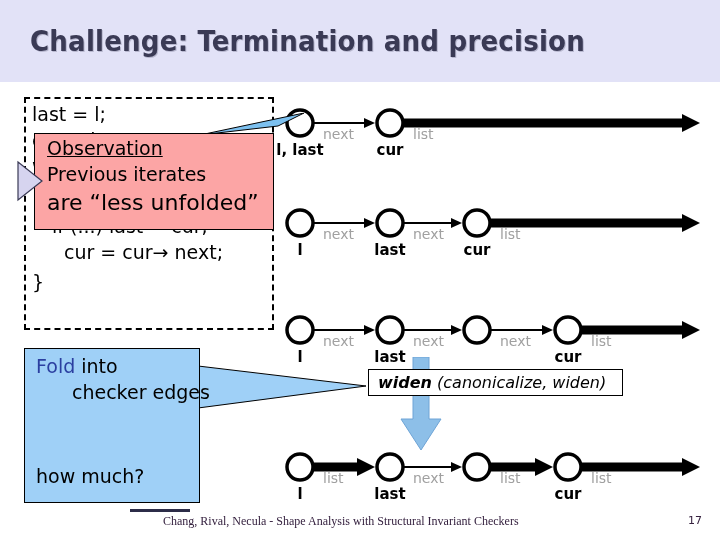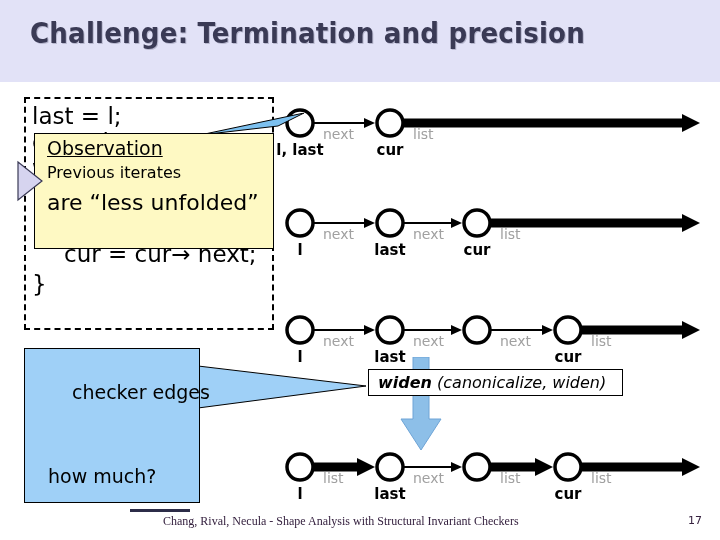--- a/index.html
+++ b/index.html
@@ -7,47 +7,47 @@
     width:720px;height:540px;position:relative;overflow:hidden;
     background:#ffffff;
     font-family:"DejaVu Sans","Liberation Sans",sans-serif;
   }
   
   #header{
     position:absolute;left:0;top:0;width:720px;height:82px;
     background:#e2e2f7;
   }
   #slide-title{
-    position:absolute;left:30px;top:16px;width:670px;
+    position:absolute;left:30px;top:24px;width:670px;
     font-family:"DejaVu Sans Condensed","Liberation Sans",sans-serif;
     font-size:29px;font-weight:bold;color:#3a3a55;
     letter-spacing:.2px;white-space:nowrap;
     text-shadow:1px 1px 0 rgba(150,150,175,.55);
   }
   
   #code-block{
     position:absolute;left:24px;top:97px;width:250px;height:233px;
     border:2px dashed #000;background:#fff;box-sizing:border-box;
   }
   .code-line{
     position:absolute;left:6px;
     font-family:"DejaVu Sans","Liberation Sans",sans-serif;
-    font-size:23px;color:#000;white-space:pre;
+    font-size:19px;color:#000;white-space:pre;
   }
   
   #observation-callout{
-    position:absolute;left:34px;top:133px;width:240px;height:116px;
-    background:#fef9c3;border:1px solid #000;box-sizing:border-box;
+    position:absolute;left:34px;top:133px;width:240px;height:97px;
+    background:#fca5a5;border:1px solid #000;box-sizing:border-box;
     z-index:6;
   }
   #observation-callout .ob-title{
     position:absolute;left:12px;top:3px;font-size:19px;color:#000;
     text-decoration:underline;
   }
-  #observation-callout .ob-l1{position:absolute;left:12px;top:29px;font-size:16px;color:#000;white-space:nowrap;}
+  #observation-callout .ob-l1{position:absolute;left:12px;top:29px;font-size:19px;color:#000;white-space:nowrap;}
   #observation-callout .ob-l2{position:absolute;left:12px;top:56px;font-size:22px;color:#000;white-space:nowrap;}
   #callout-tail{position:absolute;left:200px;top:113px;width:105px;height:32px;z-index:5;}
   
   #left-pointer{position:absolute;left:14px;top:160px;width:30px;height:42px;z-index:7;}
 
   
   #fold-box{
     position:absolute;left:24px;top:348px;width:176px;height:155px;
     background:#9fd0f7;border:1px solid #000;box-sizing:border-box;z-index:6;
   }
@@ -231,22 +231,23 @@
         <circle cx="568" cy="377" r="13" fill="#fff" stroke="#000" stroke-width="3.5"></circle>
         <text x="568" y="409" font-size="15" font-weight="bold" text-anchor="middle" font-family="&quot;DejaVu Sans&quot;,&quot;Liberation Sans&quot;,sans-serif" fill="#000">cur</text>
       </g>
     </g>
   </svg>
 
 <svg id="fold-tail" viewBox="0 0 170 46">
   <polygon points="0,2 168,22 0,44" fill="#9fd0f7" stroke="#000" stroke-width="1"></polygon>
 </svg>
 <div id="fold-box">
+  <div class="fb" style="top:6px;"><span id="fold-word">Fold</span><span> into</span></div>
   <div class="fb" style="top:32px;margin-left:36px;">checker edges</div>
-  <div class="fb" style="top:116px;margin-left:12px;">how much?</div>
+  <div class="fb" style="top:116px;">how much?</div>
 </div>
 
 <svg id="widen-arrow" viewBox="0 0 46 95">
   <polygon points="15,0 31,0 31,62 43,62 23,93 3,62 15,62" fill="#8dbfe8" stroke="#6ea4d6" stroke-width="1"></polygon>
 </svg>
 <div id="widen-box">
   <div id="widen-label"><b>widen</b><span> (canonicalize, widen)</span></div>
 </div>
 
 <div id="footer-rule"></div>

